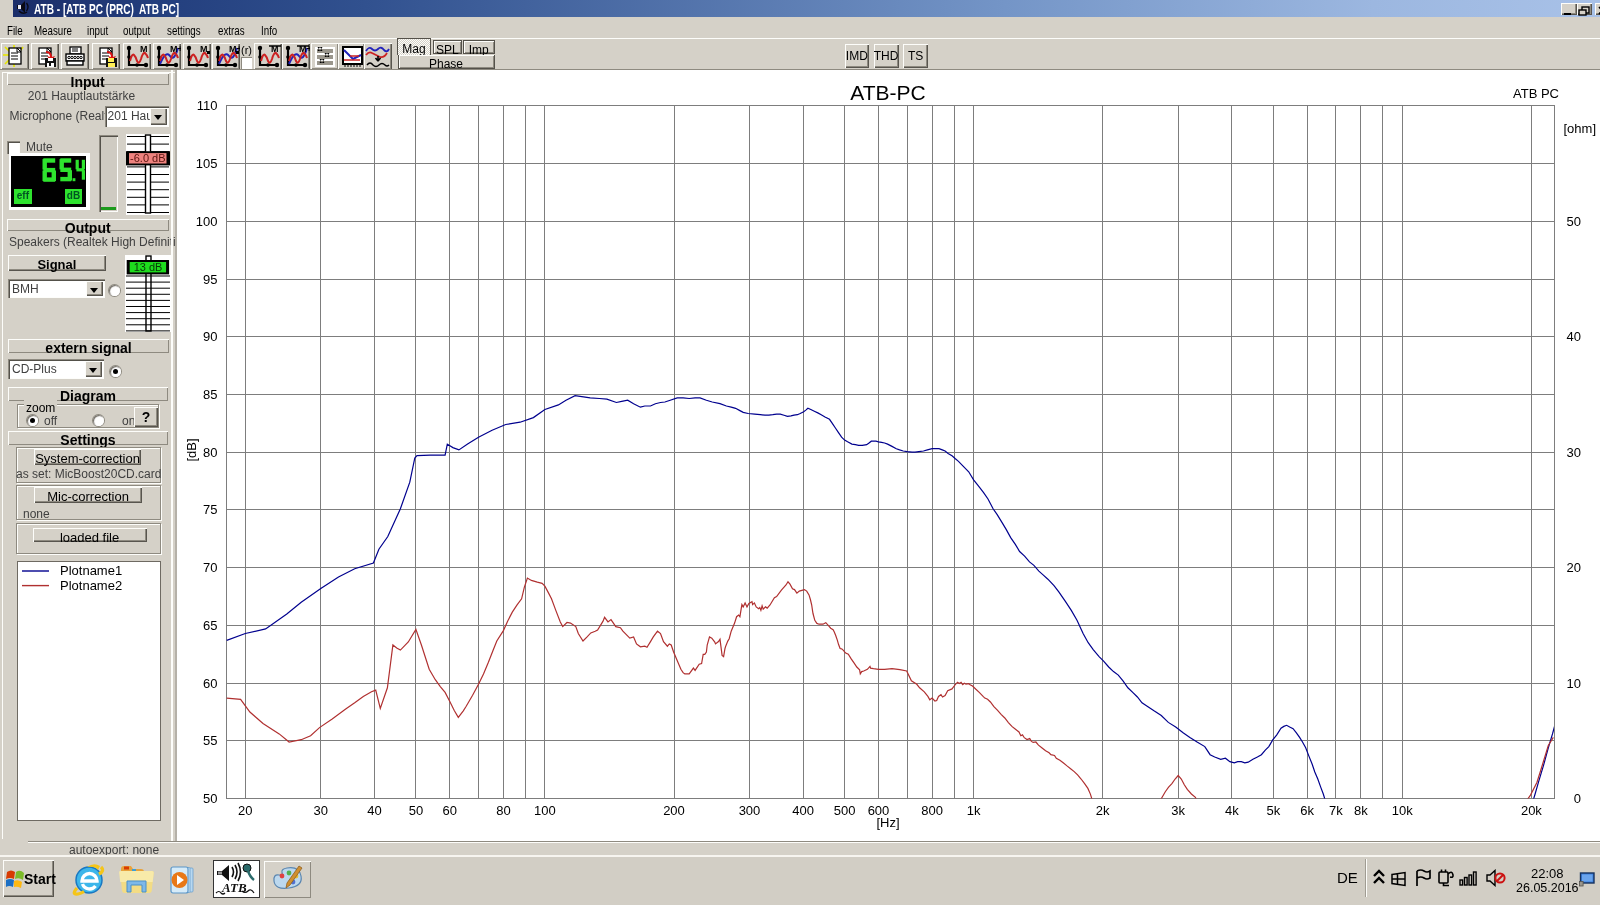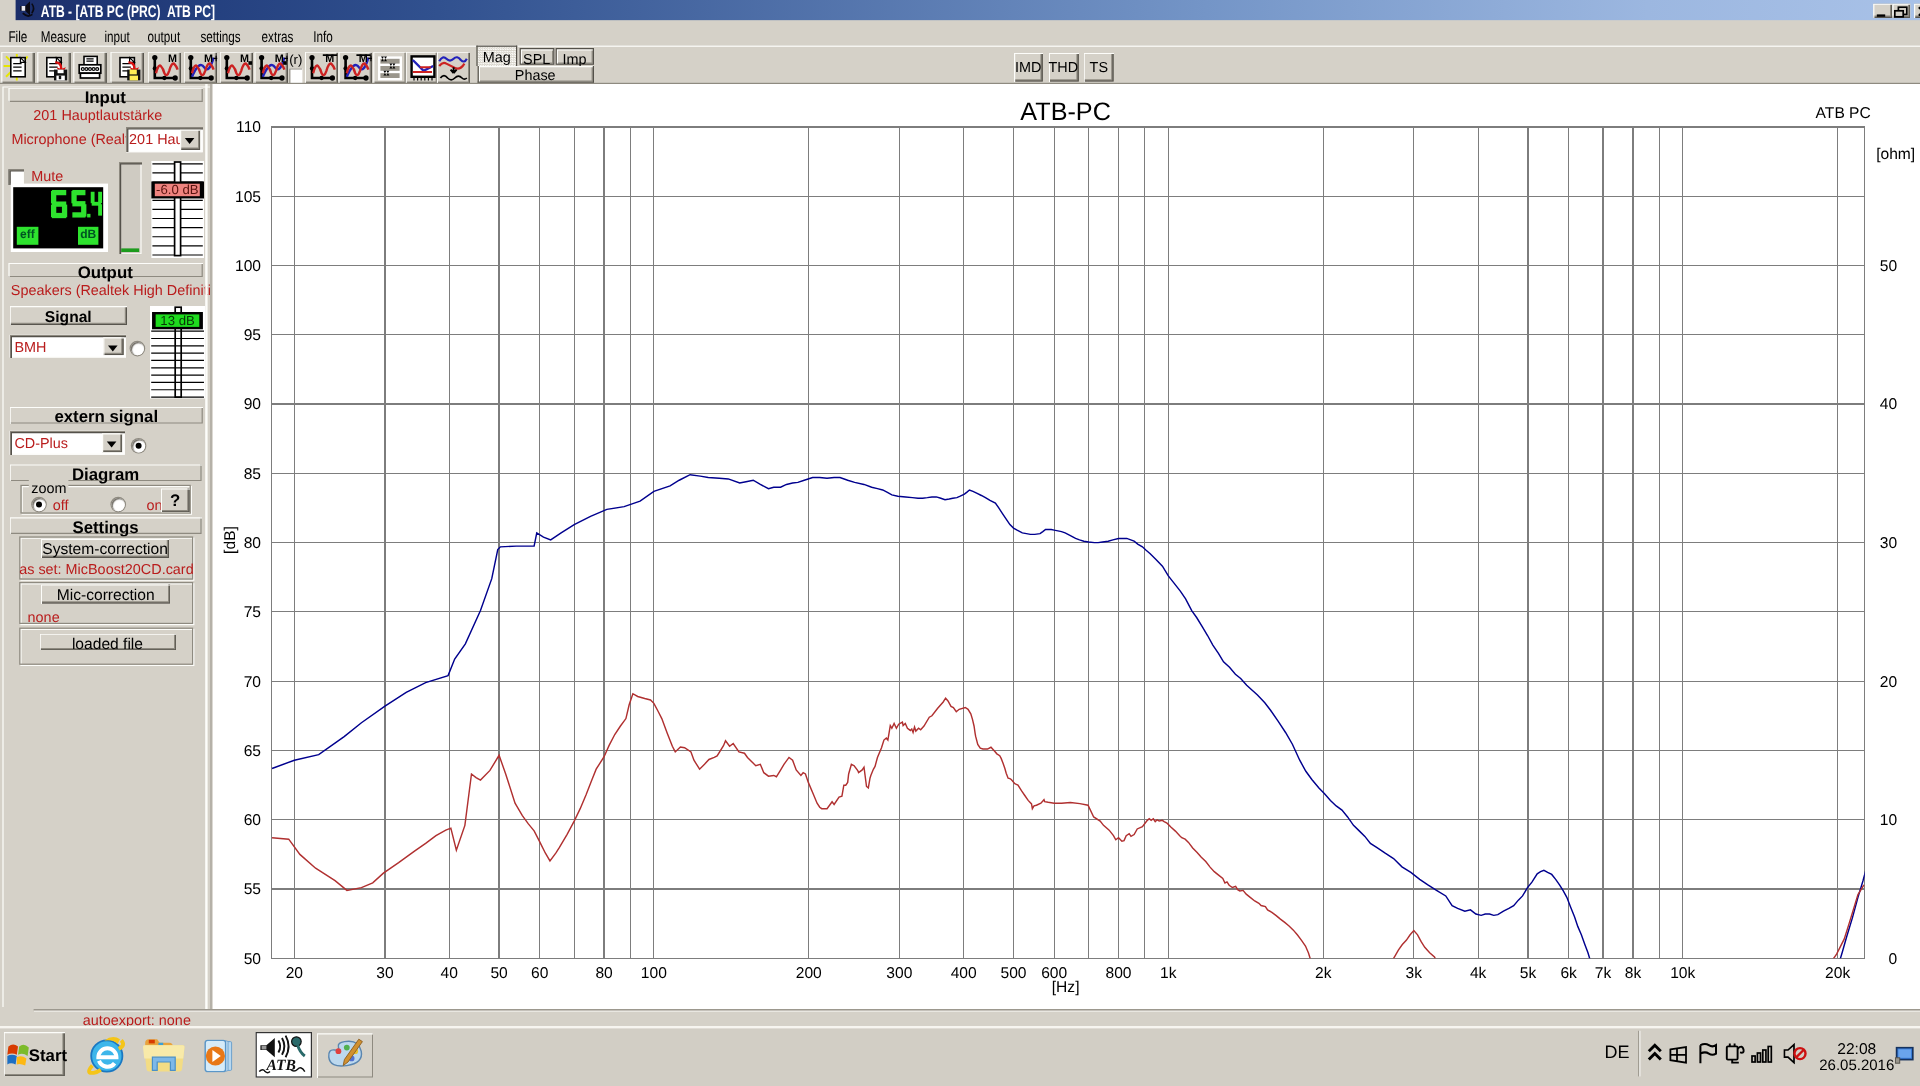--- a/index.html
+++ b/index.html
@@ -1,19 +1,19 @@
 <!DOCTYPE html>
 <html><head><meta charset="utf-8"><title>ATB</title><style>
 *{margin:0;padding:0;box-sizing:border-box;}
 html,body{width:1600px;height:905px;overflow:hidden;}
 body{font-family:"Liberation Sans",sans-serif;background:#d5d1c8;position:relative;-webkit-font-smoothing:antialiased;}
 .abs{position:absolute;}
 .raised{background:#d5d1c8;box-shadow:inset 1px 1px 0 #fdfdfa,inset -1px -1px 0 #58554e,inset -2px -2px 0 #8e8a80;}
 .raised2{background:#d5d1c8;box-shadow:inset 1px 1px 0 #fdfdfa,inset -1px -1px 0 #8e8a80;}
-.txt{color:#b91c1c;font-size:12px;line-height:12px;white-space:nowrap;}
+.txt{color:#404040;font-size:12px;line-height:12px;white-space:nowrap;}
 .ctr{text-align:center;}
 .combo{background:#fff;box-shadow:inset 1px 1px 0 #8e8a80,inset 2px 2px 0 #54514a,inset -1px -1px 0 #fdfdfa;}
 .cbtn{position:absolute;right:2px;top:2px;bottom:2px;width:17px;background:#d5d1c8;box-shadow:inset 1px 1px 0 #fdfdfa,inset -1px -1px 0 #58554e,inset -2px -2px 0 #8e8a80;}
 .cbtn:after{content:"";position:absolute;left:4px;top:7px;border:4px solid transparent;border-top:5px solid #000;}
 .hdr{background:#d5d1c8;box-shadow:inset 1px 1px 0 #fdfdfa,inset -1px -1px 0 #8e8a80;text-align:center;font-weight:bold;color:#000;}
 .gbox{border:1px solid #8e8a80;box-shadow:inset 1px 1px 0 #fdfdfa,1px 1px 0 #fdfdfa;}
 .radio{width:11px;height:11px;border-radius:50%;background:#fff;box-shadow:inset 1px 1px 1px #6e6a62,inset -1px -1px 1px #fff,0 0 0 1px #8e8a80;}
 .rdot:after{content:"";position:absolute;left:3px;top:3px;width:5px;height:5px;border-radius:50%;background:#000;}
 .tbtn{background:#d5d1c8;box-shadow:inset 1px 1px 0 #fdfdfa,inset -1px -1px 0 #58554e,inset -2px -2px 0 #8e8a80;}
 </style></head><body>
@@ -303,20 +303,26 @@
     <div class="abs raised ctr" style="left:133.8px;top:336.7px;width:24.4px;height:20.5px;"><span style="font-size:14px;font-weight:bold;line-height:20px;">?</span></div>
     <div class="abs hdr" style="left:7.7px;top:361.4px;width:160.6px;height:13.6px;"><span style="font-size:14px;line-height:13px;">Settings</span></div>
     <div class="abs gbox" style="left:15.9px;top:377.3px;width:145.6px;height:35.4px;"></div>
     <div class="abs raised ctr" style="left:34.4px;top:379.2px;width:106.4px;height:15.5px;"><span style="font-size:13px;line-height:15px;">System-correction</span></div>
     <div class="abs txt ctr" style="left:16px;top:397.5px;width:145px;">as set: MicBoost20CD.card</div>
     <div class="abs gbox" style="left:15.9px;top:415.2px;width:145.6px;height:35.2px;"></div>
     <div class="abs raised ctr" style="left:34.4px;top:417.1px;width:107.4px;height:15.5px;"><span style="font-size:13px;line-height:15px;">Mic-correction</span></div>
     <div class="abs txt" style="left:23px;top:438.4px;">none</div>
     <div class="abs gbox" style="left:15.9px;top:452.7px;width:145.6px;height:31.3px;"></div>
     <div class="abs raised ctr" style="left:32.5px;top:457.7px;width:114.1px;height:14.3px;"><span style="font-size:13px;line-height:14px;">loaded file</span></div>
+    <div class="abs" style="left:17px;top:490.5px;width:144px;height:260px;background:#fff;border:1px solid #6e6a62;"><svg width="142" height="258">
+        <line x1="4" y1="9" x2="31" y2="9" stroke="#00008e" stroke-width="1.4"></line>
+        <line x1="4" y1="23.6" x2="31" y2="23.6" stroke="#b03030" stroke-width="1.4"></line>
+        <text x="42" y="13" font-size="13" font-family="Liberation Sans">Plotname1</text>
+        <text x="42" y="28" font-size="13" font-family="Liberation Sans">Plotname2</text>
+      </svg></div>
     <div class="abs" style="left:171px;top:0;width:2px;height:771px;background:#fdfdfa;"></div>
     <div class="abs" style="left:175px;top:0;width:2px;height:771px;background:#b5b1a8;"></div>
   </div>
 <svg class="abs" style="left:177px;top:70px" width="1423" height="771" viewBox="0 0 1423 771">
     <rect x="0" y="0" width="1423" height="771" fill="#fff"></rect>
     <clipPath id="pc">
       <rect x="49" y="35.8" width="1328" height="692.8000000000001"></rect>
     </clipPath>
     <g stroke="#7d7d7d" stroke-width="1" shape-rendering="crispEdges">
       <line x1="68.3" y1="35.8" x2="68.3" y2="728.6"></line>

